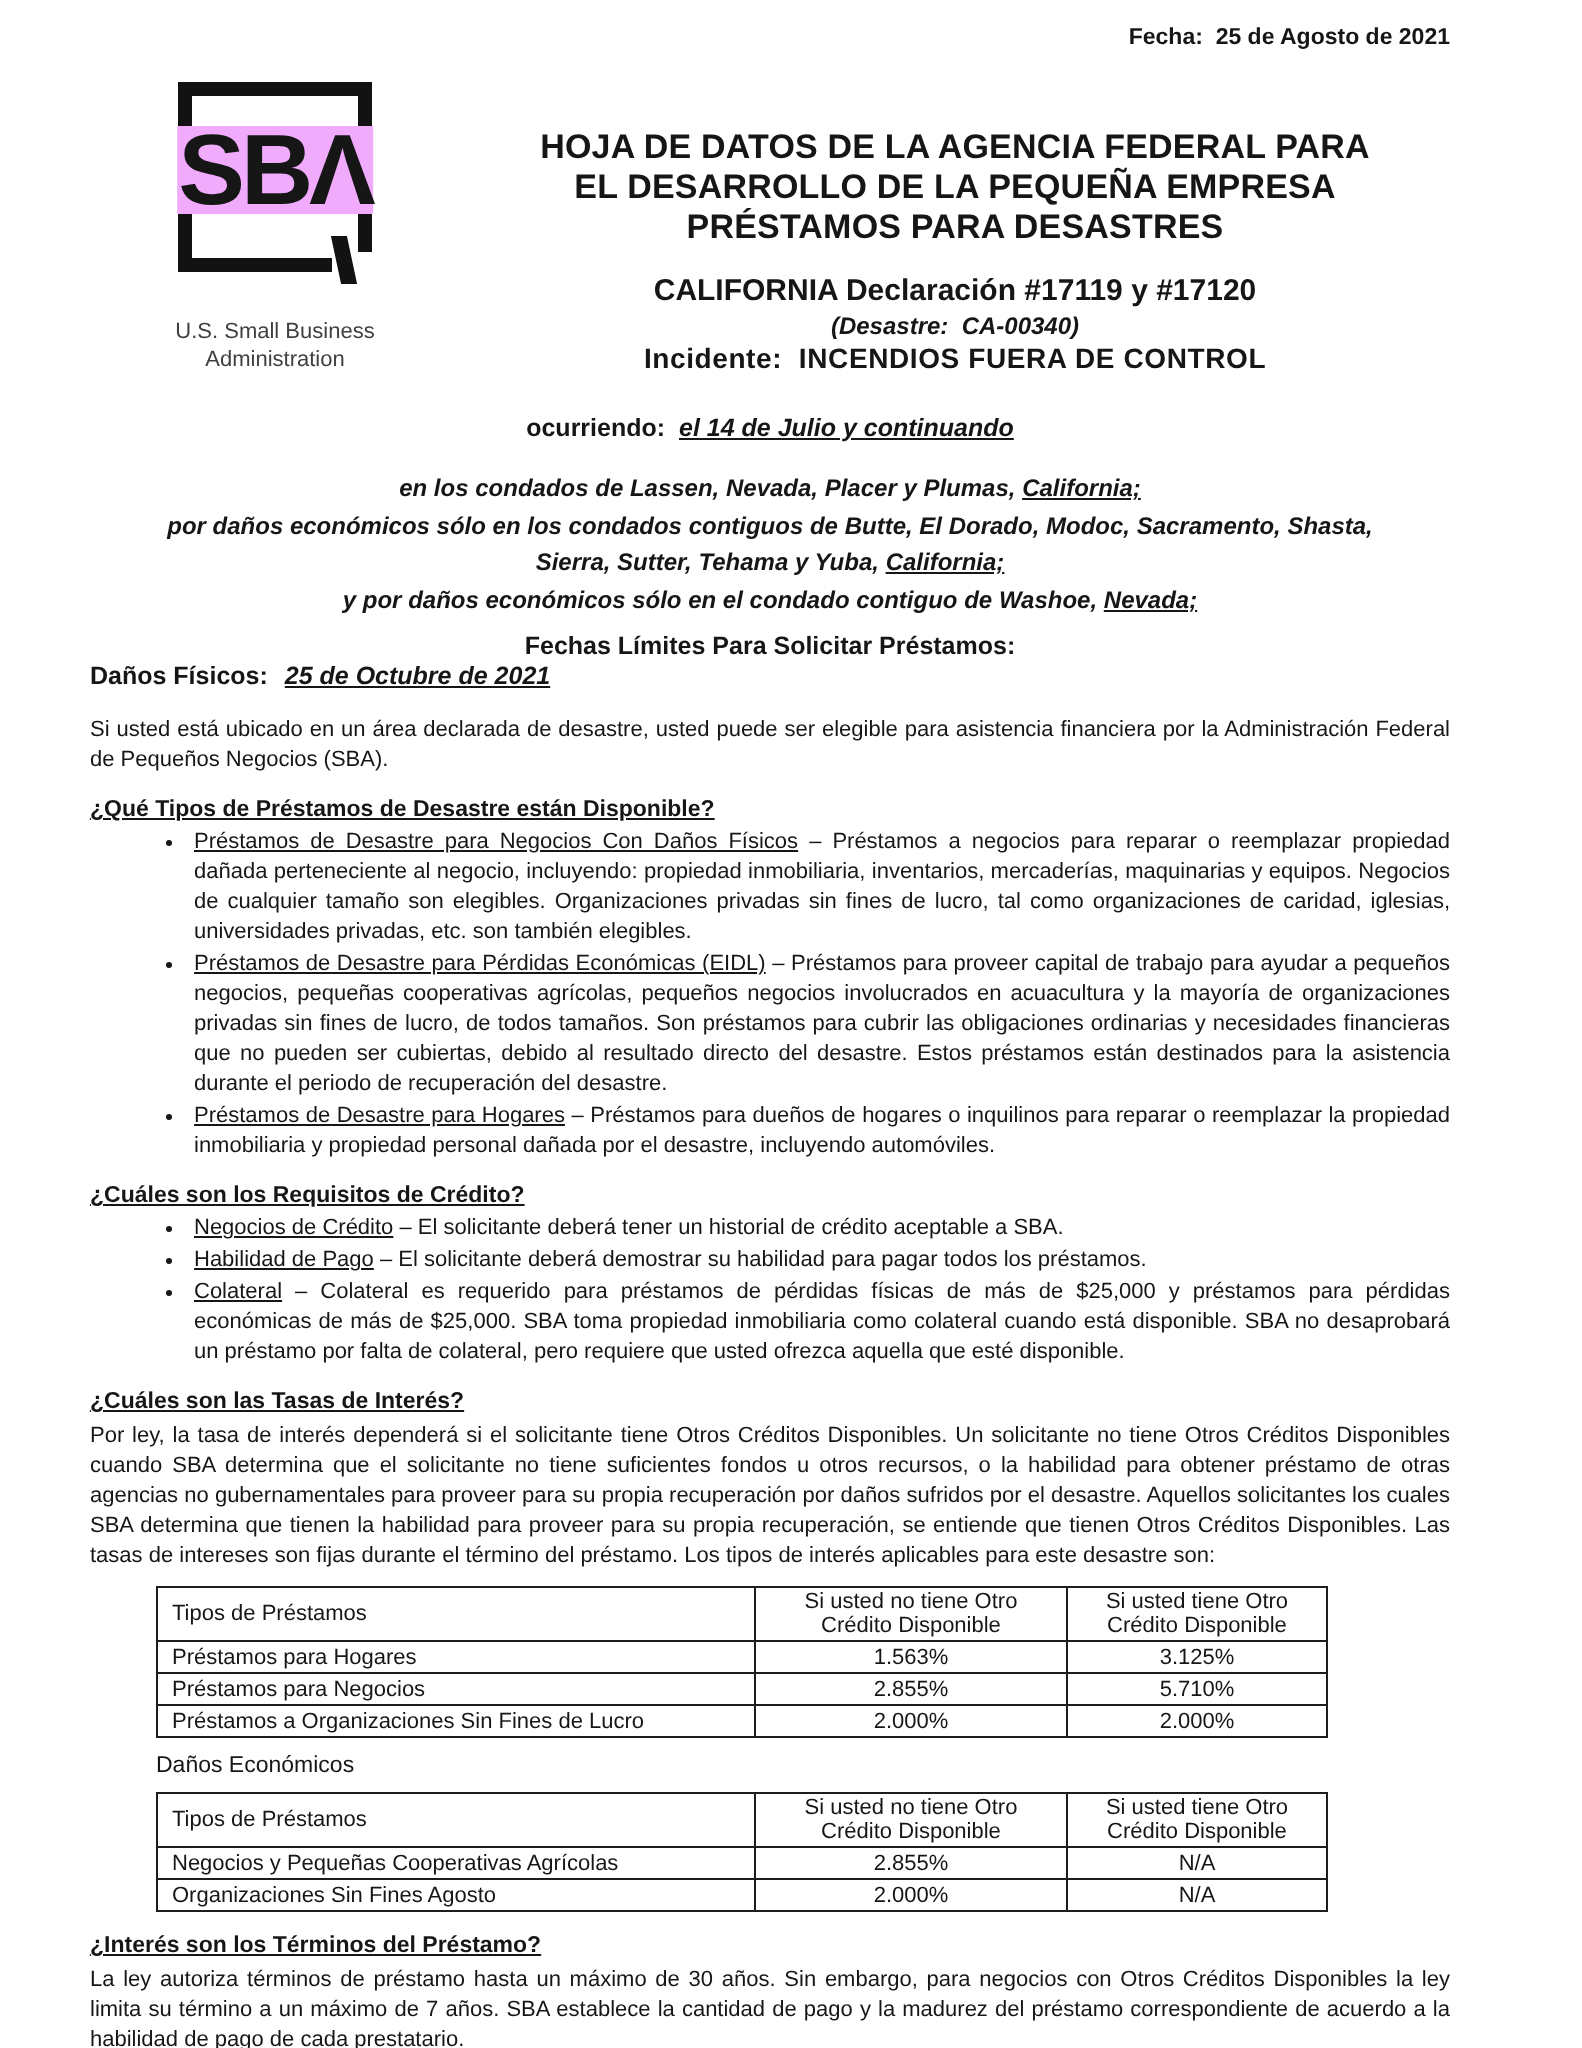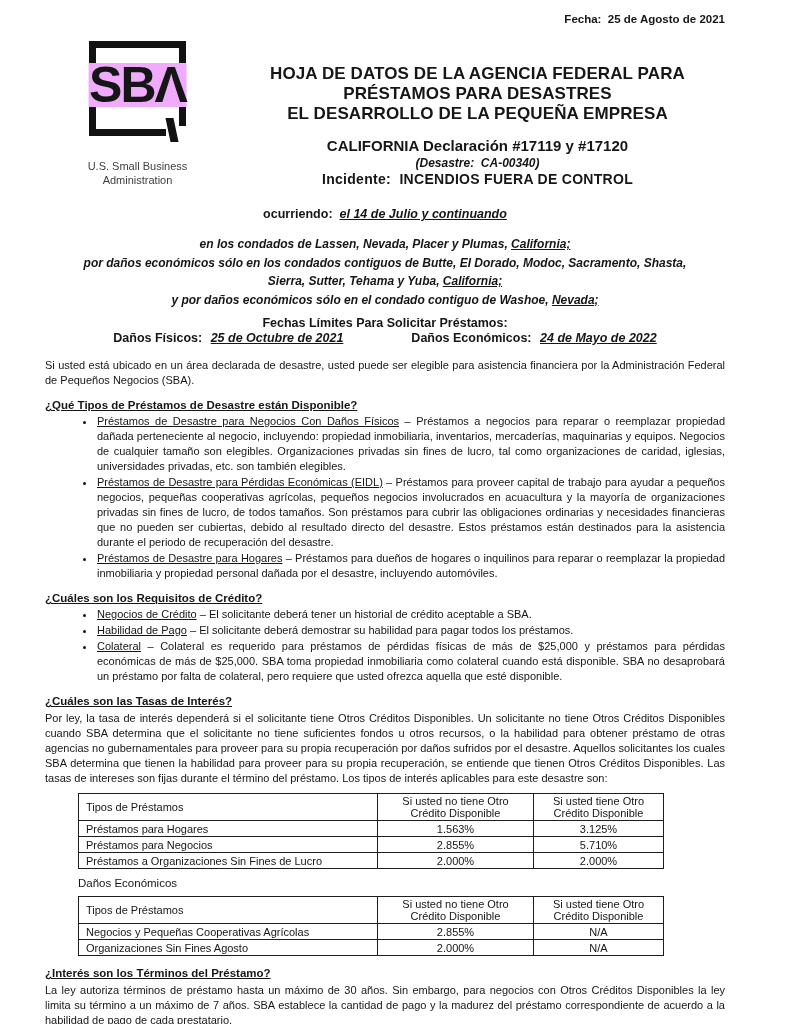--- a/index.html
+++ b/index.html
@@ -38,21 +38,21 @@
 
   .occurring { text-align:center; margin-top:20px; font-size:12.5px; font-weight:bold; }
   .occurring .occ-value { font-style:italic; text-decoration:underline; }
 
   .counties { text-align:center; margin-top:14px; font-size:12px; line-height:18.5px; font-style:italic; }
   .counties .seg-plain { font-weight:bold; }
   .counties .seg-bold { font-weight:bold; }
   .counties .seg-underline { font-weight:bold; text-decoration:underline; }
 
   .deadlines-heading { text-align:center; margin-top:7px; font-size:12.5px; font-weight:bold; }
-  .deadlines-line { display:flex; justify-content:center; gap:68px; margin-top:1px; font-size:12.5px; font-weight:bold; }
+  .deadlines-line { display:flex; gap:68px; margin-top:1px; font-size:12.5px; font-weight:bold; }
   .dl-label { font-weight:bold; }
   .dl-date { font-style:italic; text-decoration:underline; margin-left:5px; }
 
   .intro { margin:13px 0 0 0; font-size:11px; line-height:15px; text-align:justify; }
 
   .section-heading { margin-top:11px; font-size:11.5px; font-weight:bold; text-decoration:underline; }
 
   ul.bullets { margin:3px 0 0 0; padding:0 0 0 50px; }
   ul.bullets li { font-size:11px; line-height:15px; text-align:justify; margin:0 0 1px 0; padding-left:2px; }
   ul.bullets li::marker { font-size:9px; }
@@ -90,22 +90,22 @@
         <span class="logo-tail"></span>
       </div>
       <div class="logo-caption">
         <div>U.S. Small Business</div>
         <div>Administration</div>
       </div>
     </div>
     <div class="title-col">
       <div class="doc-title">
         <div>HOJA DE DATOS DE LA AGENCIA FEDERAL PARA</div>
+        <div>EL DESARROLLO DE LA PEQUEÑA EMPRESA</div>
         <div>PRÉSTAMOS PARA DESASTRES</div>
-        <div>EL DESARROLLO DE LA PEQUEÑA EMPRESA</div>
       </div>
       <div class="declaration">CALIFORNIA Declaración #17119 y #17120</div>
       <div class="disaster">(Desastre:&nbsp; CA-00340)</div>
       <div class="incident">Incidente:&nbsp; INCENDIOS FUERA DE CONTROL</div>
     </div>
   </div>
 
   <div class="occurring">
     <span class="occ-label">ocurriendo:&nbsp; </span><span class="occ-value">el 14 de Julio y continuando</span>
   </div>
@@ -122,23 +122,20 @@
     </div>
     <div>
       <span class="seg-plain">y por daños económicos sólo en el condado contiguo de </span><span class="seg-bold">Washoe, </span><span class="seg-underline">Nevada;</span>
     </div>
   </div>
 
   <div class="deadlines-heading">Fechas Límites Para Solicitar Préstamos:</div>
   <div class="deadlines-line">
     <div>
       <span class="dl-label">Daños Físicos: </span><span class="dl-date">25 de Octubre de 2021</span>
-    </div>
-    <div>
-      <span class="dl-label">Daños Económicos: </span><span class="dl-date">24 de Mayo de 2022</span>
     </div>
   </div>
 
   <p class="intro">Si usted está ubicado en un área declarada de desastre, usted puede ser elegible para asistencia financiera por la Administración Federal de Pequeños Negocios (SBA).</p>
 
   <div class="section-heading">¿Qué Tipos de Préstamos de Desastre están Disponible?</div>
   <ul class="bullets">
     <li><span class="lead">Préstamos de Desastre para Negocios Con Daños Físicos</span><span> – Préstamos a negocios para reparar o reemplazar propiedad dañada perteneciente al negocio, incluyendo: propiedad inmobiliaria, inventarios, mercaderías, maquinarias y equipos.  Negocios de cualquier tamaño son elegibles.  Organizaciones privadas sin fines de lucro, tal como organizaciones de caridad, iglesias, universidades privadas, etc. son también elegibles.</span></li>
     <li><span class="lead">Préstamos de Desastre para Pérdidas Económicas (EIDL)</span><span> – Préstamos para proveer capital de trabajo para ayudar a pequeños negocios, pequeñas cooperativas agrícolas, pequeños negocios involucrados en acuacultura y la mayoría de organizaciones privadas sin fines de lucro, de todos tamaños. Son préstamos para cubrir las obligaciones ordinarias y necesidades financieras que no pueden ser cubiertas, debido al resultado directo del desastre.  Estos préstamos están destinados para la asistencia durante el periodo de recuperación del desastre.</span></li>
     <li><span class="lead">Préstamos de Desastre para Hogares</span><span> – Préstamos para dueños de hogares o inquilinos para reparar o reemplazar la propiedad inmobiliaria y propiedad personal dañada por el desastre, incluyendo automóviles.</span></li>

